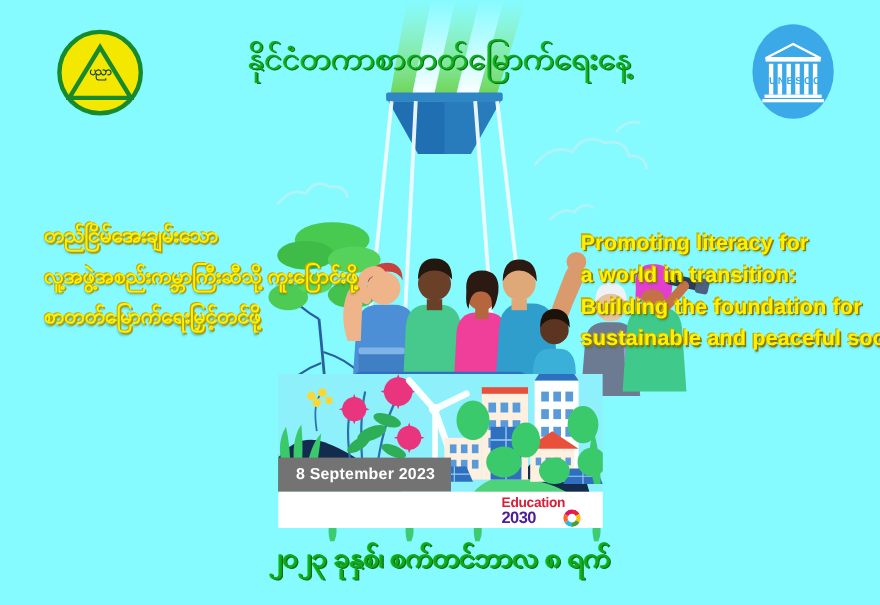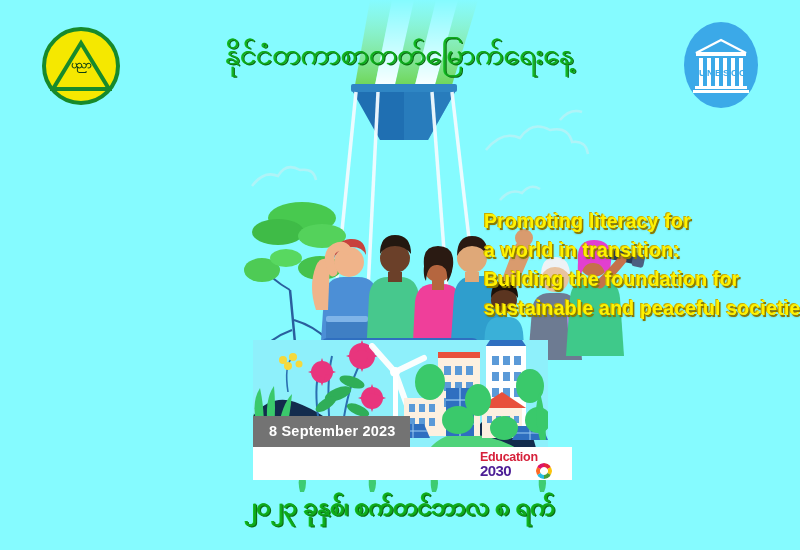--- a/index.html
+++ b/index.html
@@ -9,21 +9,21 @@
     background:#85fbff;
   }
   #poster{
     position:relative;width:800px;height:550px;
     background:#85fbff;
     overflow:hidden;
   }
 
   
   .moe-logo{
-    position:absolute;left:42px;top:27px;width:78px;height:78px;
+    position:absolute;left:52px;top:27px;width:78px;height:78px;
   }
   .moe-ellipse{
     position:absolute;inset:0;border-radius:50%;
     background:#f5e800;border:4px solid #178a2b;
     box-sizing:border-box;
   }
   .moe-tri{
     position:absolute;left:8px;top:12px;width:62px;height:54px;
   }
   .moe-txt{
@@ -65,36 +65,35 @@
 
   
   .slogan-en{
     position:absolute;left:484px;top:207px;width:310px;
     font-size:19.5px;line-height:1.48;font-weight:bold;
     color:#fff200;
     text-shadow:1.5px 1.5px 0 #8c7a00, -1.2px -1.2px 0 #c9ae00, 1px 2px 2px rgba(0,60,0,.3);
     font-style:normal;
     letter-spacing:.2px;
   }
-  .slogan-en div{white-space:nowrap;}
+  .slogan-en div{white-space:nowrap;margin-left:44px;}
 
   
   .date-banner{
     position:absolute;left:253px;top:416px;
     background:#737373;color:#ffffff;
     font-size:14.5px;font-weight:bold;
     padding:7px 14px 8px 16px;
     letter-spacing:.2px;
   }
 
   
   .white-panel{
     position:absolute;left:253px;top:447px;width:295px;height:33px;
     background:#ffffff;
-    padding-left:24px;
   }
   .edu2030{
     position:absolute;right:6px;top:3px;width:86px;height:30px;
   }
   .edu2030 .e-word{
     position:absolute;left:0;top:0;
     font-size:12.5px;font-weight:bold;color:#d6203a;letter-spacing:-.3px;
   }
   .edu2030 .e-num{
     position:absolute;left:0;top:12px;
@@ -428,20 +427,25 @@
           <text x="31" y="54">E</text>
         <text x="39" y="54">S</text>
           <text x="47" y="54">C</text>
           <text x="55" y="54">O</text>
       </g>
     </svg>
   </div>
 
   <div class="headline">နိုင်ငံတကာစာတတ်မြောက်ရေးနေ့</div>
 
+  <div class="slogan-my">
+    <div>တည်ငြိမ်အေးချမ်းသော</div>
+    <div>လူ့အဖွဲ့အစည်းကမ္ဘာကြီးဆီသို့ ကူးပြောင်းဖို့</div>
+    <div>စာတတ်မြောက်ရေးမြှင့်တင်ဖို့</div>
+  </div>
 
   <div class="slogan-en">
     <div>Promoting literacy for</div>
     <div>a world in transition:</div>
     <div>Building the foundation for</div>
     <div>sustainable and peaceful societies</div>
   </div>
 
   <div class="date-banner">8 September 2023</div>
 

